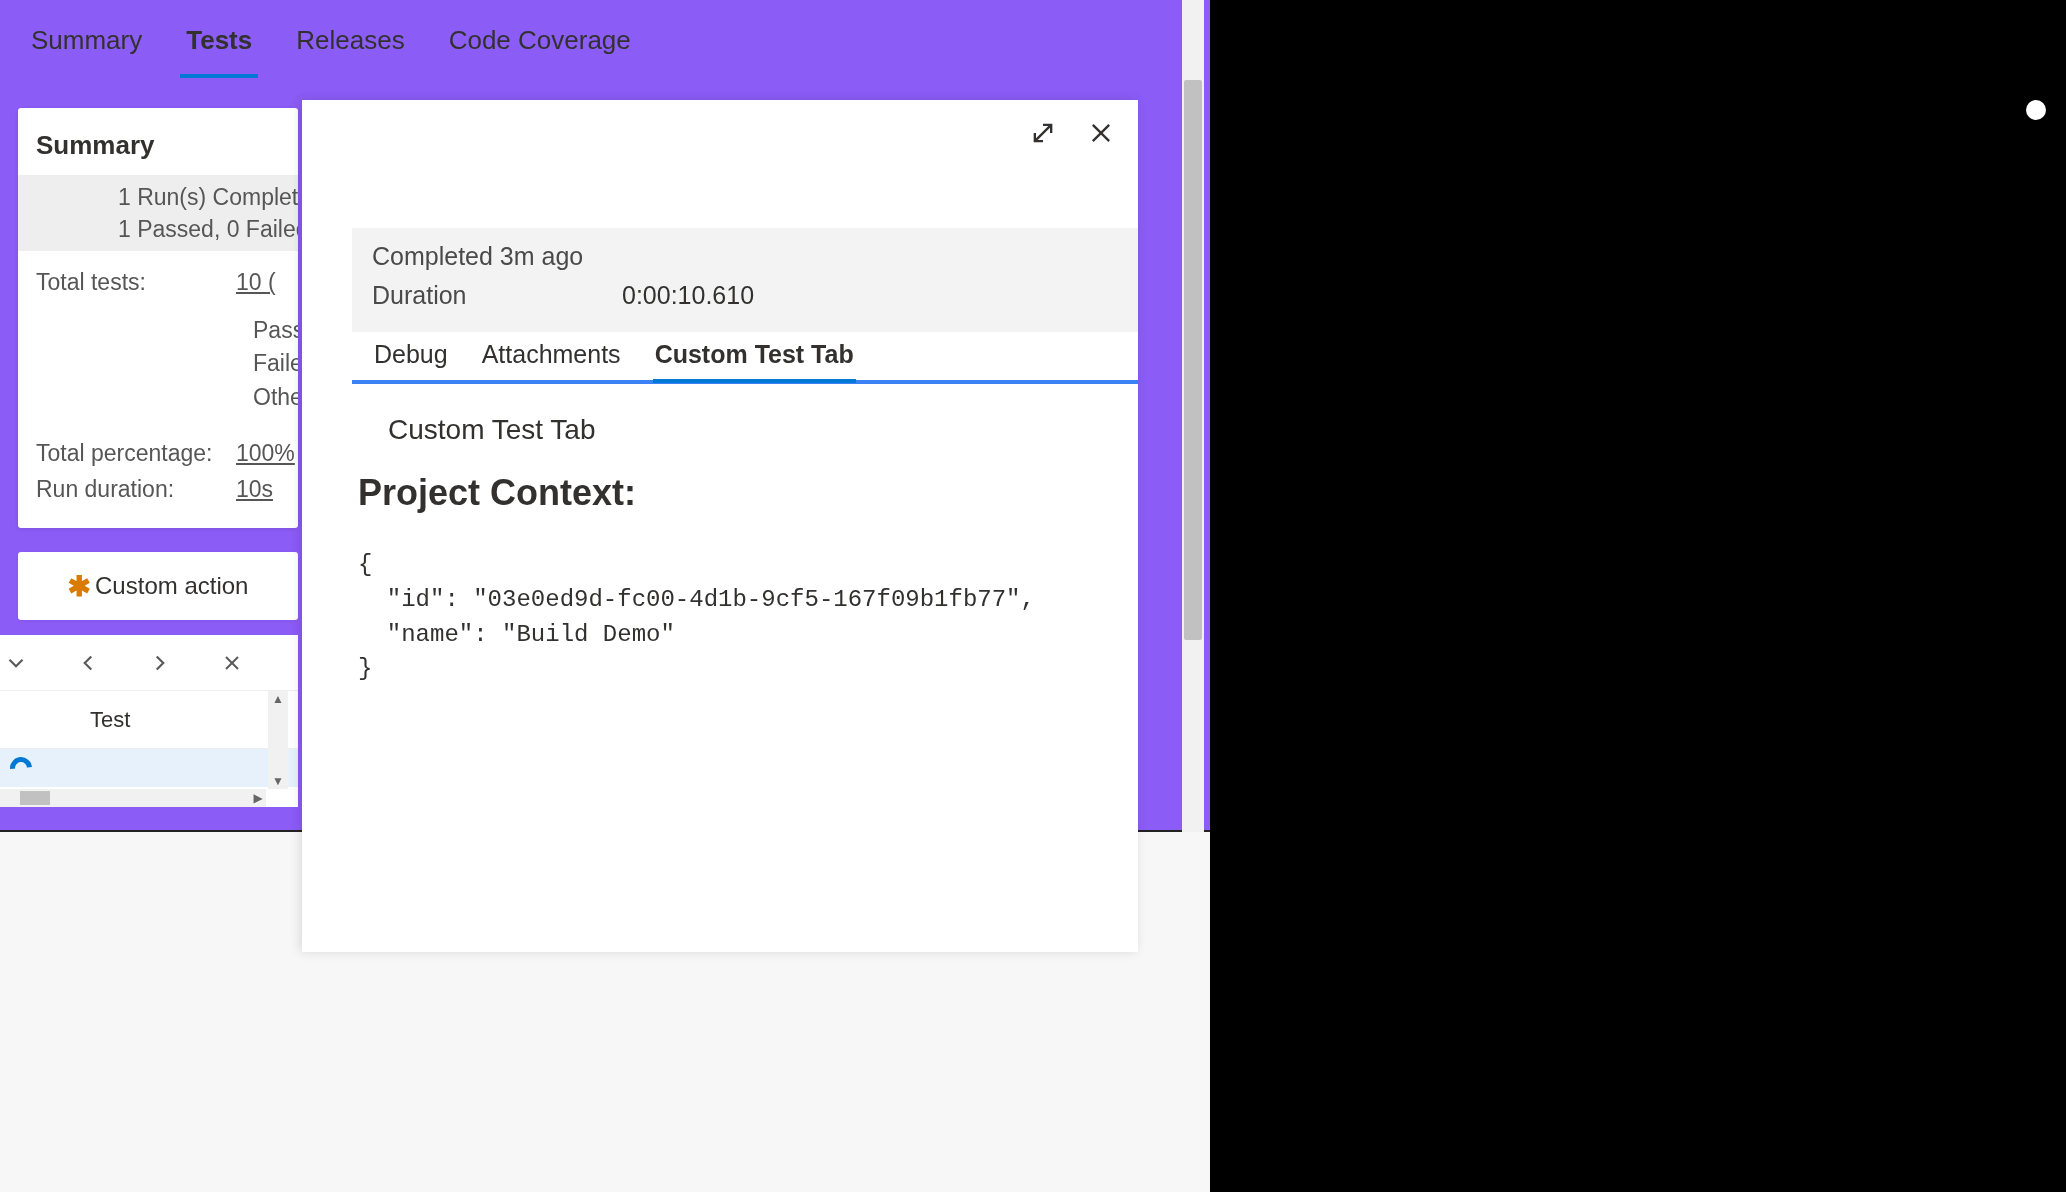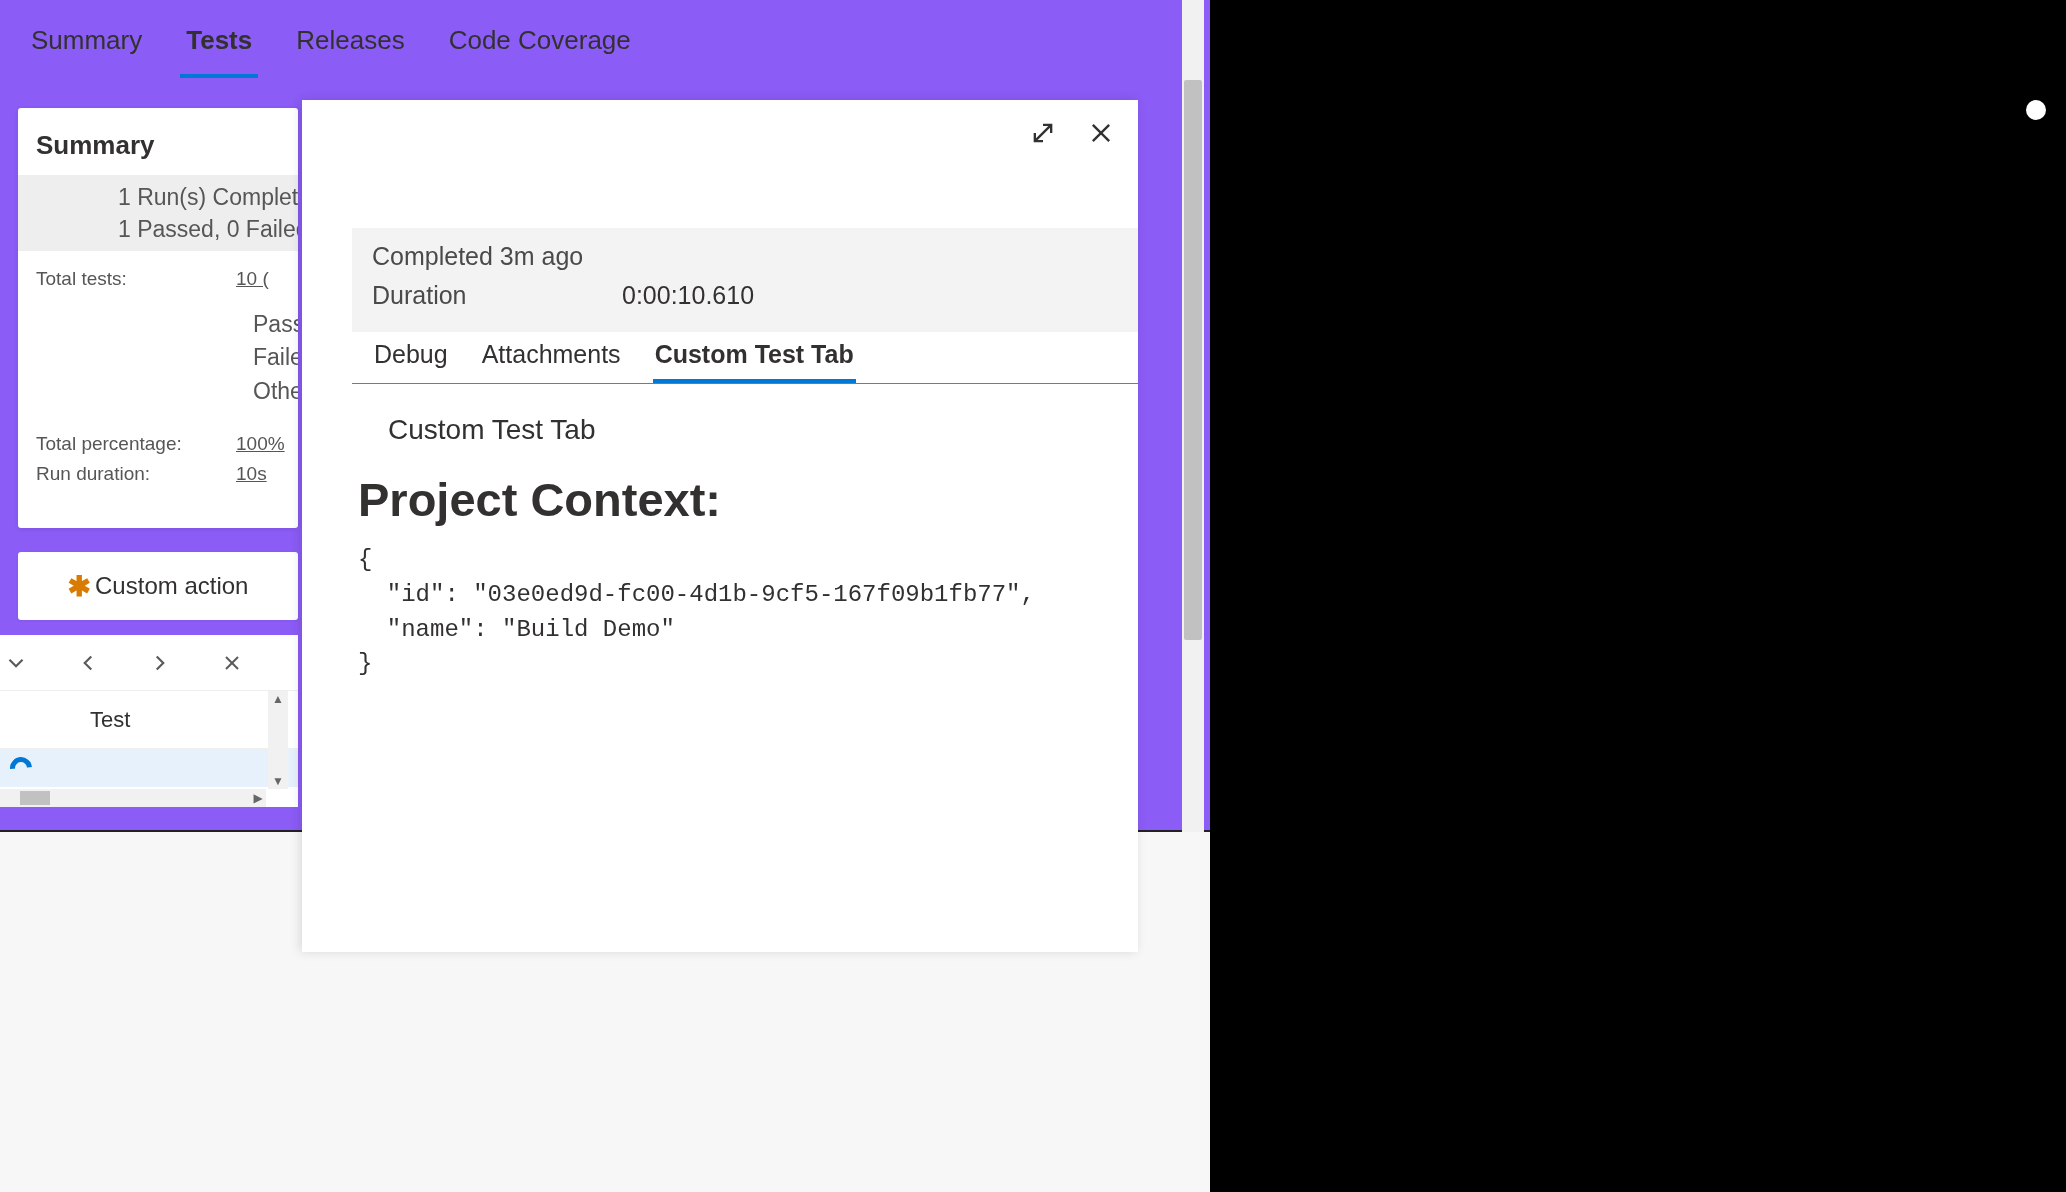--- a/index.html
+++ b/index.html
@@ -106,21 +106,21 @@
     background: #eeeeee;
     padding: 6px 0 6px 100px;
     font-size: 23px;
     color: #565656;
     line-height: 1.4;
     white-space: nowrap;
     overflow: hidden;
   }
   .summary-rows {
     padding: 14px 0 14px 18px;
-    font-size: 19px;
+    font-size: 23px;
     color: #565656;
     line-height: 1.5;
   }
   .summary-row { display: flex; }
   .summary-row .lbl { width: 200px; }
   .summary-row .val { white-space: nowrap; overflow: hidden; text-decoration: underline; }
   .summary-sub {
     padding-left: 235px;
     font-size: 23px;
     color: #565656;
@@ -278,21 +278,21 @@
 
   .detail-tabs {
     position: absolute;
     left: 50px;
     top: 232px;
     width: 786px;
     height: 52px;
     display: flex;
     align-items: flex-start;
     gap: 30px;
-    border-bottom: 1px solid #3b82f6;
+    border-bottom: 4px solid #3b82f6;
     padding-left: 20px;
     font-size: 25px;
   }
   .detail-tab {
     padding: 8px 2px 10px 2px;
     color: #323130;
     cursor: pointer;
     border-bottom: 4px solid transparent;
   }
   .detail-tab.active {
@@ -306,23 +306,23 @@
     top: 300px;
     width: 760px;
     padding-left: 6px;
   }
   .detail-subtitle {
     font-size: 28px;
     margin: 14px 0 18px 30px;
     color: #323130;
   }
   .detail-heading {
-    font-size: 47px;
+    font-size: 36px;
     font-weight: 700;
-    margin: 26px 0 16px 0;
+    margin: 26px 0 34px 0;
   }
   .detail-code {
     font-family: Consolas, "Courier New", monospace;
     font-size: 24px;
     white-space: pre;
     line-height: 1.45;
   }
 
   svg { stroke: currentColor; fill: none; stroke-width: 2; }
 </style>

